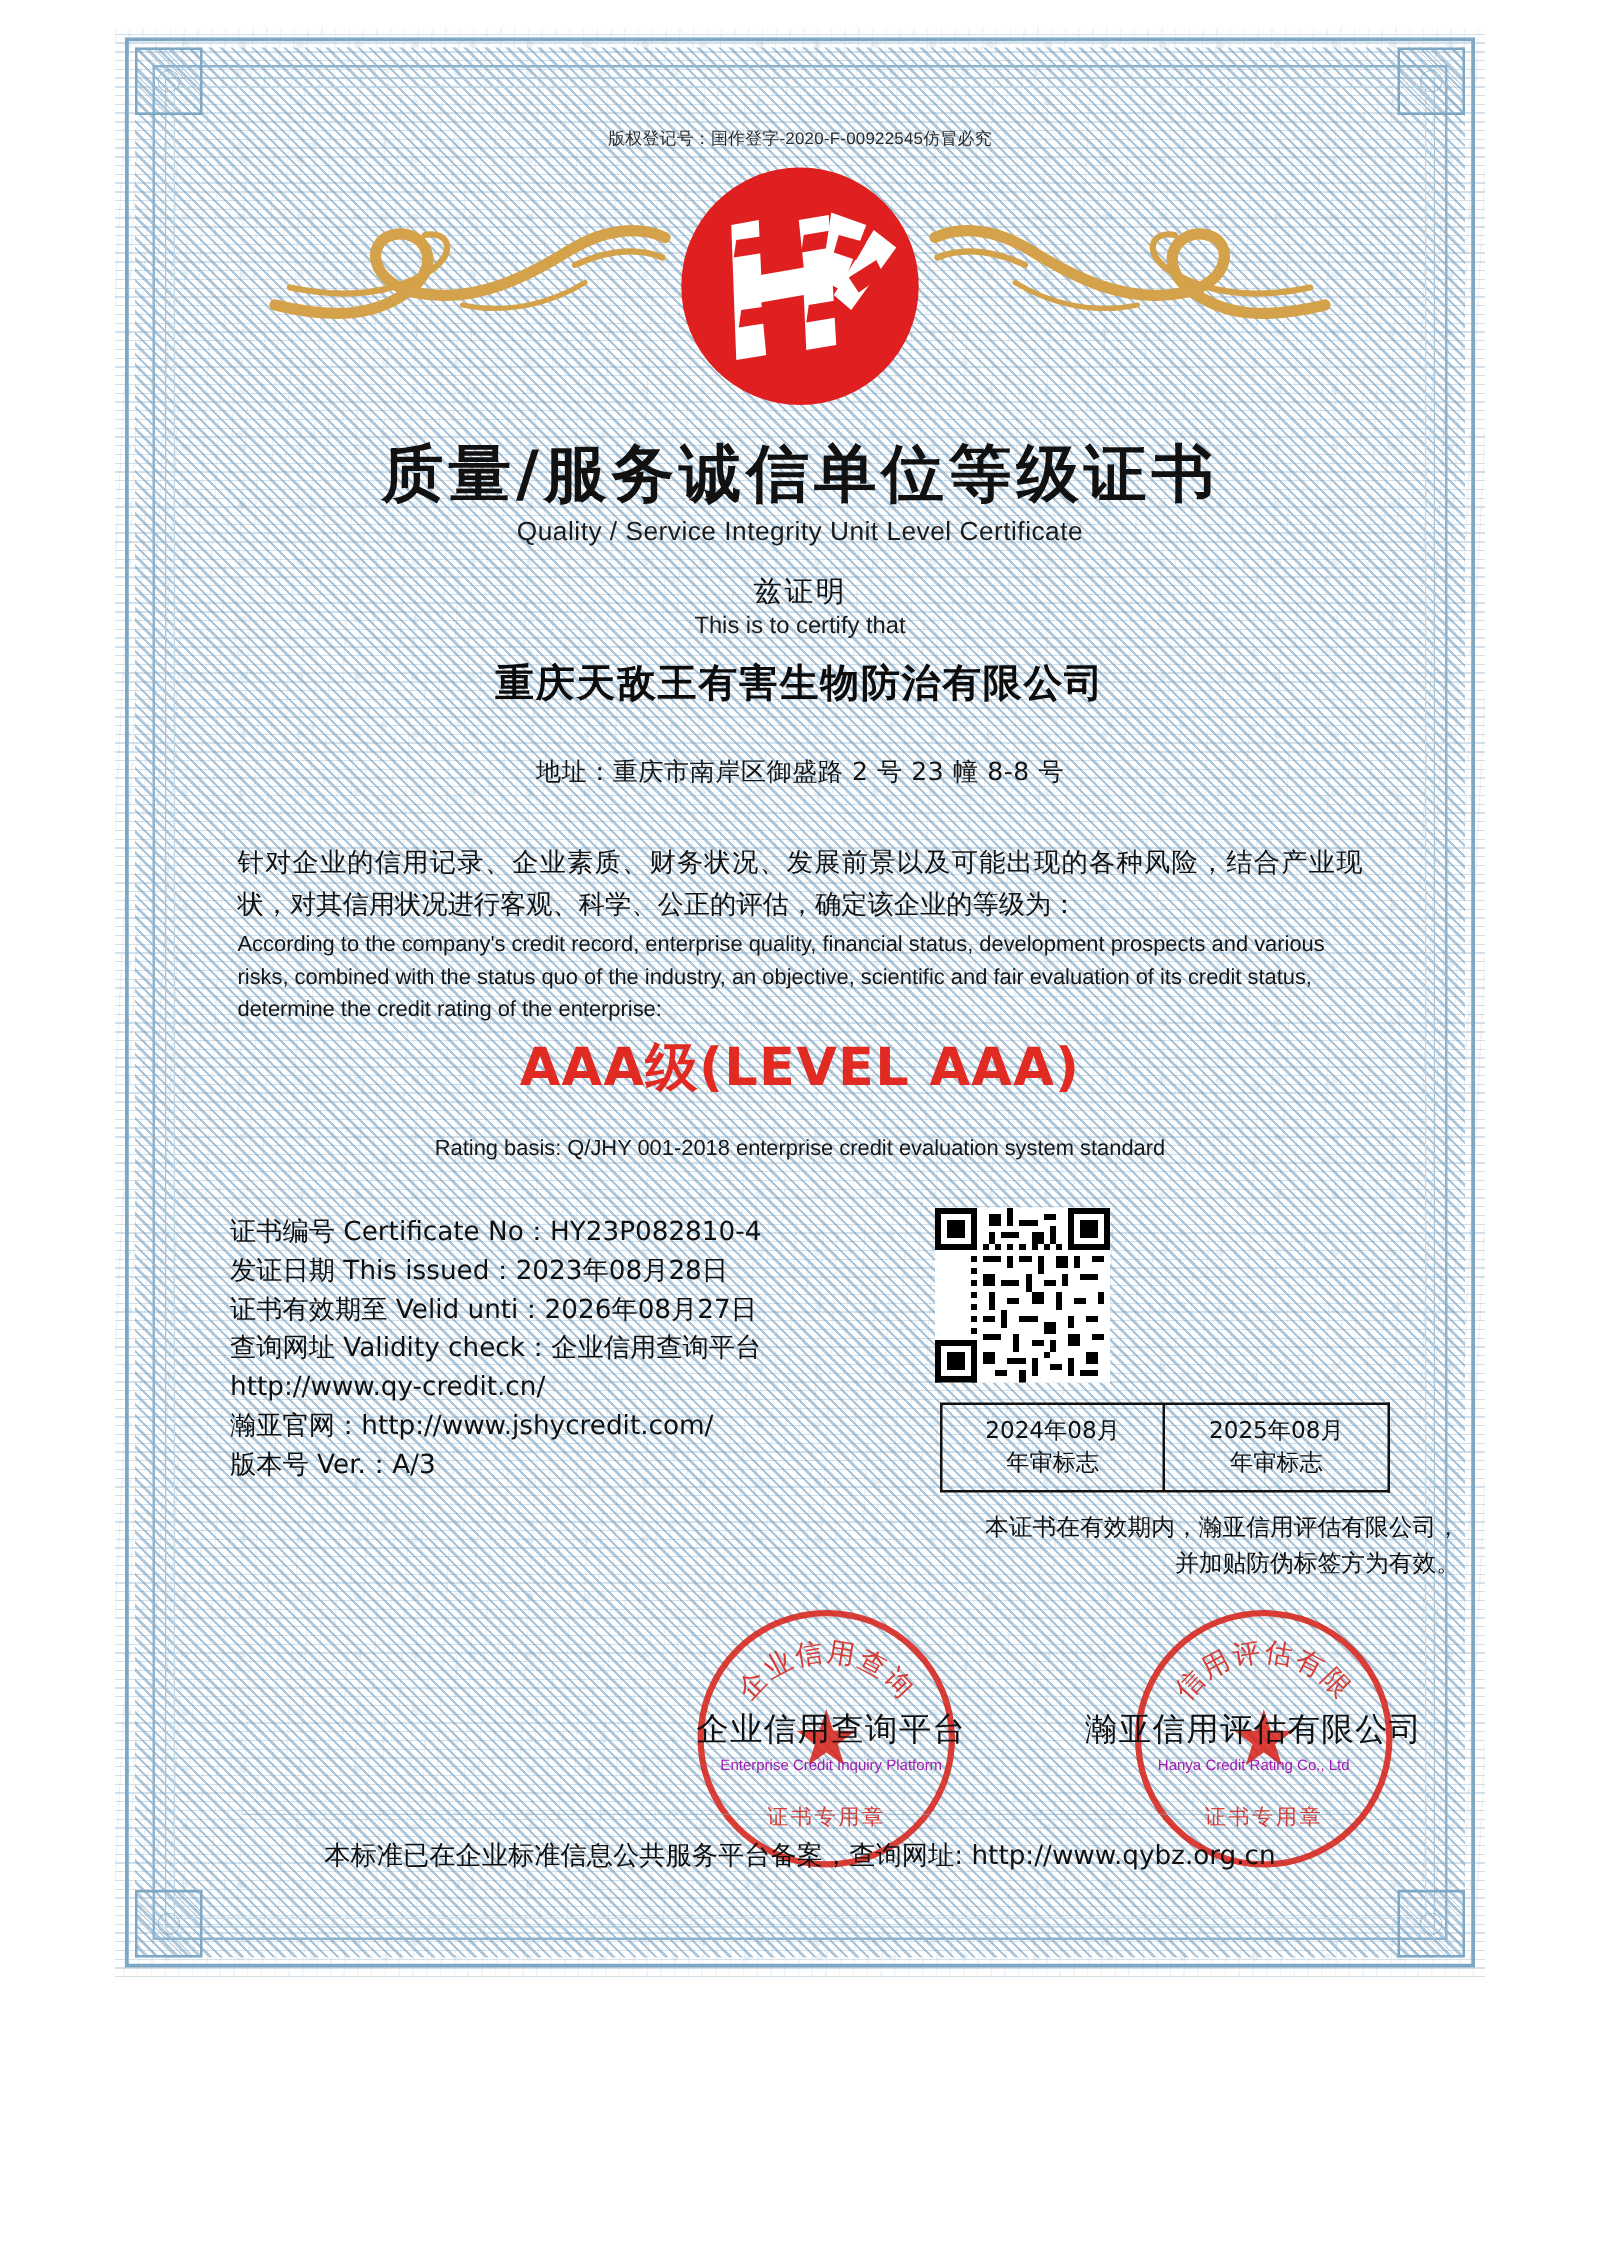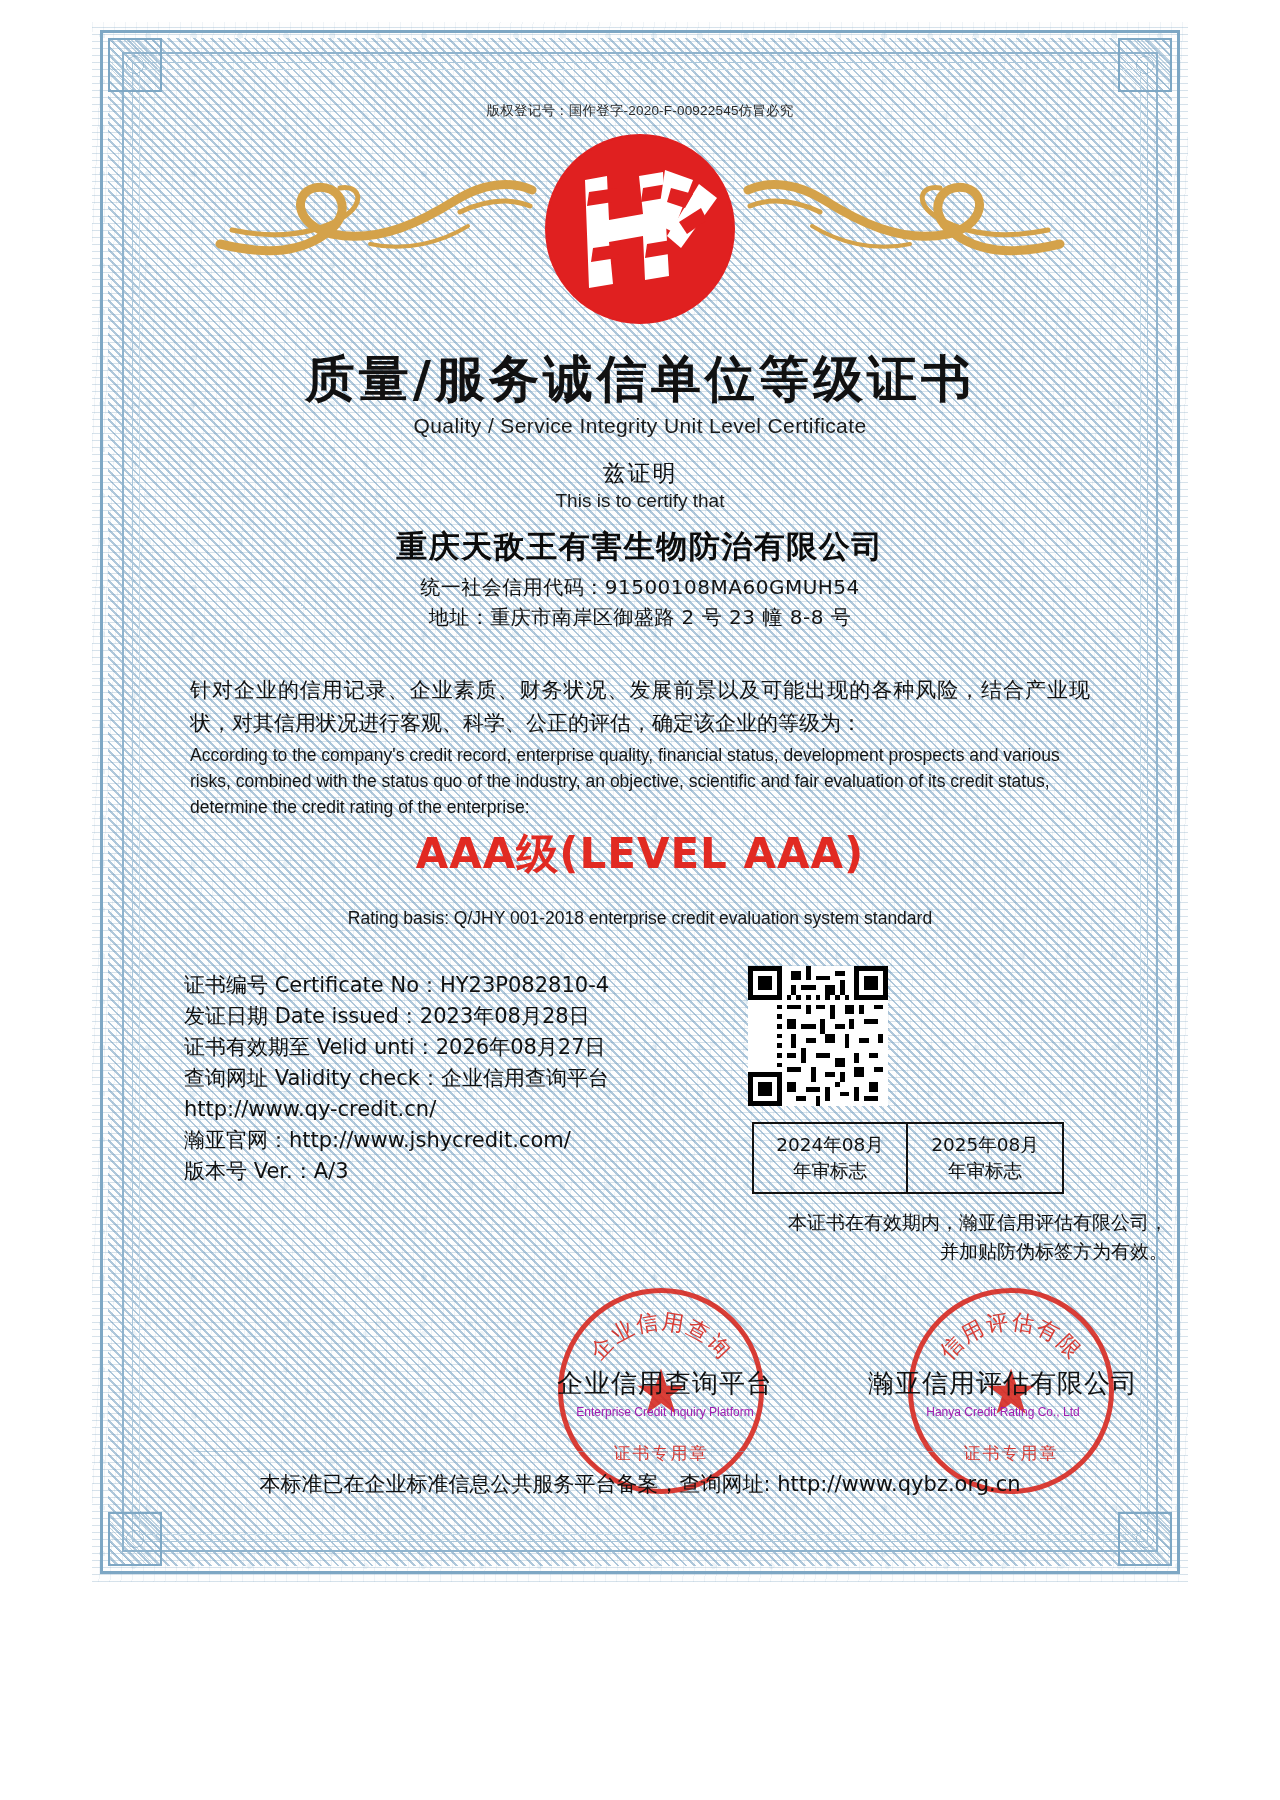--- a/index.html
+++ b/index.html
@@ -302,21 +302,21 @@
     color: #101010;
     font-family: "DejaVu Sans", "Liberation Sans", sans-serif;
   }
   .annual-row {
     display: flex;
     gap: 0;
     margin-top: 16px;
     margin-left: 4px;
   }
   .annual-box {
-    width: 156px;
+    width: 180px;
     height: 72px;
     border: 2px solid #111;
     box-sizing: border-box;
     display: flex;
     flex-direction: column;
     align-items: center;
     justify-content: center;
     font-size: 18.5px;
     line-height: 26px;
     color: #101010;
@@ -472,33 +472,32 @@
       </div>
     </div>
 
     <div class="title-cn">质量/服务诚信单位等级证书</div>
     <div class="title-en">Quality / Service Integrity Unit Level Certificate</div>
 
     <div class="certify-cn">兹证明</div>
     <div class="certify-en">This is to certify that</div>
 
     <div class="company-name">重庆天敌王有害生物防治有限公司</div>
-    <div class="company-code">统一社会信用代码：91500108MA60GMUH54</div>
     <div class="company-addr">地址：重庆市南岸区御盛路 2 号 23 幢 8-8 号</div>
 
     <div class="body-cn">针对企业的信用记录、企业素质、财务状况、发展前景以及可能出现的各种风险，结合产业现状，对其信用状况进行客观、科学、公正的评估，确定该企业的等级为：</div>
     <div class="body-en">According to the company's credit record, enterprise quality, financial status, development prospects and various risks, combined with the status quo of the industry, an objective, scientific and fair evaluation of its credit status, determine the credit rating of the enterprise:</div>
 
     <div class="level">AAA级(LEVEL AAA)</div>
 
     <div class="basis-en">Rating basis: Q/JHY 001-2018 enterprise credit evaluation system standard</div>
 
     <div class="details">
       <div class="row">证书编号 Certificate No：HY23P082810-4</div>
-      <div class="row">发证日期 Date issued：2023年08月28日</div>
+      <div class="row">发证日期 This issued：2023年08月28日</div>
       <div class="row">证书有效期至 Velid unti：2026年08月27日</div>
       <div class="row">查询网址 Validity check：企业信用查询平台</div>
       <div class="row">http://www.qy-credit.cn/</div>
       <div class="row">瀚亚官网：http://www.jshycredit.com/</div>
       <div class="row">版本号 Ver.：A/3</div>
     </div>
 
     <div class="qr-block">
       <div class="qr-row">
         <svg class="qr-code" viewBox="0 0 29 29" shape-rendering="crispEdges">

